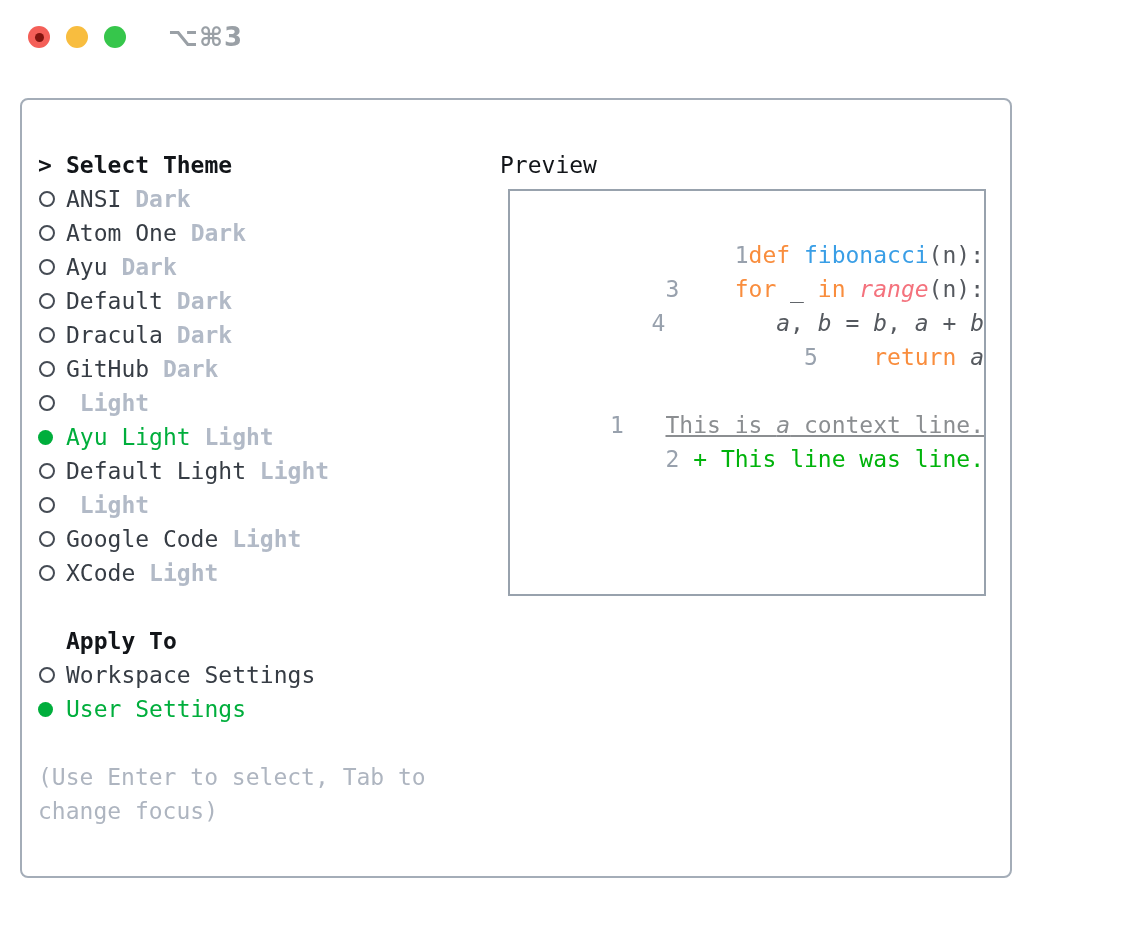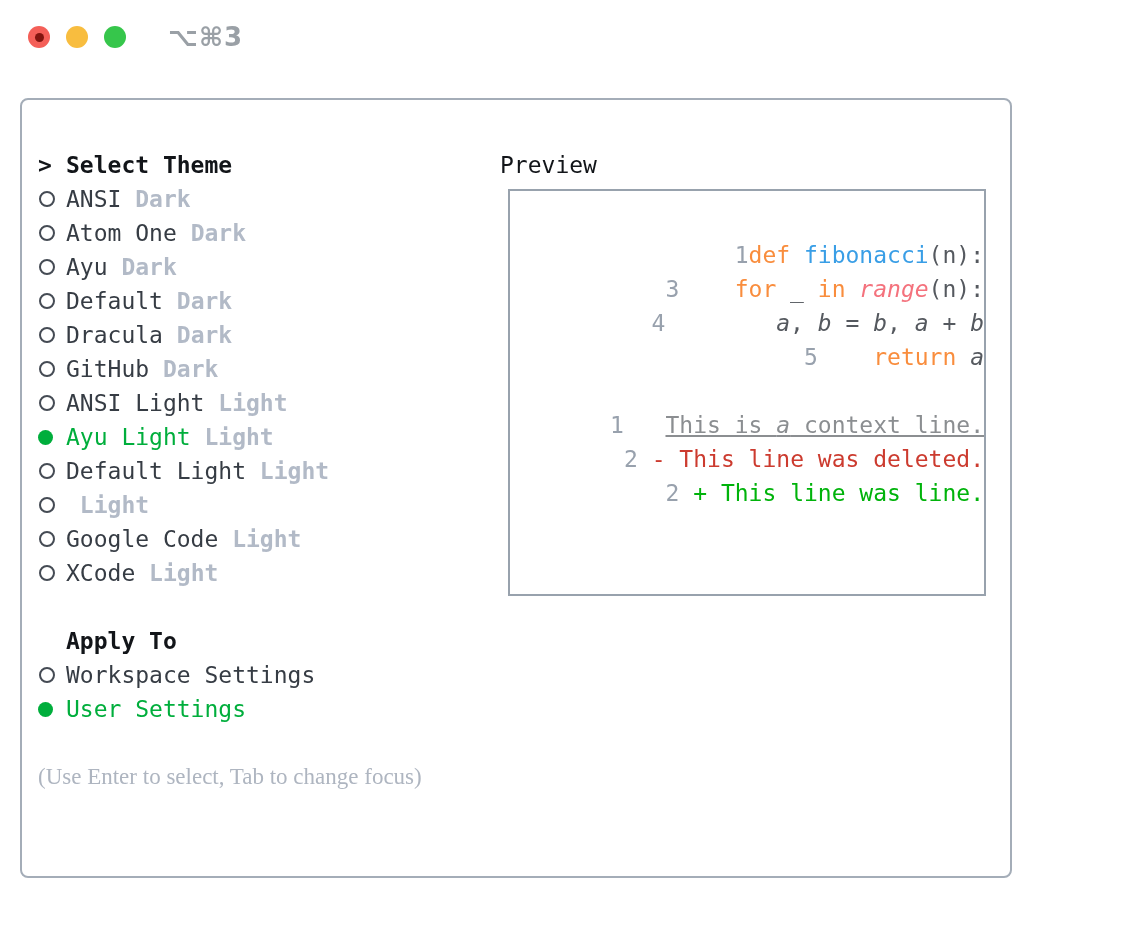--- a/index.html
+++ b/index.html
@@ -34,21 +34,21 @@
   #left-col{position:absolute;left:16px;top:48px;}
   .row{display:flex;align-items:center;height:34px;font-size:23px;line-height:34px;color:var(--item);white-space:pre;}
   .bullet{width:28px;flex:none;display:flex;align-items:center;}
   .ring{width:12px;height:12px;border:2px solid #454b54;border-radius:50%;margin-left:1px;box-sizing:content-box;}
   .seldot{width:15px;height:15px;background:var(--green);border-radius:50%;margin-left:0px;}
   .chev{font-weight:bold;color:var(--heading);}
   .hdr{font-weight:bold;color:var(--heading);}
   .variant{color:var(--variant);margin-left:1ch;font-weight:bold;}
   .sel-name{color:var(--green);}
   .spacer{height:34px;}
-  .hint{width:400px;font-size:23px;line-height:34px;color:var(--hint);font-family:Liberation Serif, serif;}
+  .hint{width:400px;font-size:23px;line-height:34px;color:var(--hint);}
   
   .preview-title{position:absolute;left:478px;top:48px;height:34px;line-height:34px;font-size:23px;font-weight:normal;color:var(--heading);}
   .preview-box{
     position:absolute;left:486px;top:89px;width:478px;height:407px;
     border:2px solid var(--preview-border);box-sizing:border-box;
     padding:47px 0 0 18px;overflow:hidden;text-align:right;
   }
   .pline{height:34px;font-size:23px;line-height:34px;white-space:pre;color:var(--fg);}
   .pnum{display:inline-block;width:2ch;color:var(--lineno);}
   .c-kw{color:var(--kw);} .c-fn{color:var(--fn);} .c-num{color:var(--num);}
@@ -75,21 +75,21 @@
         <span class="hdr">Select Theme</span>
       </div>
 
       <div id="theme-items">
           <div class="row"><span class="bullet"><span class="ring"></span></span><span class="">ANSI</span><span class="variant">Dark</span></div>
           <div class="row"><span class="bullet"><span class="ring"></span></span><span class="">Atom One</span><span class="variant">Dark</span></div>
           <div class="row"><span class="bullet"><span class="ring"></span></span><span class="">Ayu</span><span class="variant">Dark</span></div>
           <div class="row"><span class="bullet"><span class="ring"></span></span><span class="">Default</span><span class="variant">Dark</span></div>
           <div class="row"><span class="bullet"><span class="ring"></span></span><span class="">Dracula</span><span class="variant">Dark</span></div>
           <div class="row"><span class="bullet"><span class="ring"></span></span><span class="">GitHub</span><span class="variant">Dark</span></div>
-          <div class="row"><span class="bullet"><span class="ring"></span></span><span class="">ANSI Light</span><span class="variant">Light</span></div>
+          <div class="row"><span class="bullet"><span class="ring"></span></span><span class="variant">Light</span></div>
           <div class="row"><span class="bullet"><span class="seldot"></span></span><span class="sel-name">Ayu Light</span><span class="variant">Light</span></div>
           <div class="row"><span class="bullet"><span class="ring"></span></span><span class="">Default Light</span><span class="variant">Light</span></div>
           <div class="row"><span class="bullet"><span class="ring"></span></span><span class="variant">Light</span></div>
           <div class="row"><span class="bullet"><span class="ring"></span></span><span class="">Google Code</span><span class="variant">Light</span></div>
           <div class="row"><span class="bullet"><span class="ring"></span></span><span class="">XCode</span><span class="variant">Light</span></div>
         </div>
 
       <div class="spacer"></div>
 
       <div class="row">
@@ -110,19 +110,18 @@
     <div class="preview-title">Preview</div>
 
     <div class="preview-box">
       <div id="preview-lines">
           <div class="pline"><span class="pnum">1</span><span class="c-kw">def</span><span> </span><span class="c-fn">fibonacci</span><span>(n):</span></div>
           <div class="pline"><span class="pnum">3</span><span>    </span><span class="c-kw">for</span><span> _ </span><span class="c-kw">in</span><span> </span><span class="c-coral it">range</span><span>(n):</span></div>
           <div class="pline"><span class="pnum">4</span><span>        </span><span class="it">a</span><span>, </span><span class="it">b</span><span> = </span><span class="it">b</span><span>, </span><span class="it">a</span><span> + </span><span class="it">b</span></div>
           <div class="pline"><span class="pnum">5</span><span>    </span><span class="c-kw">return</span><span> </span><span class="it">a</span></div>
           <div class="pline"><span class="pnum"></span></div>
           <div class="pline"><span class="pnum">1</span><span>   </span><span class="c-ctx">This is </span><span class="c-ctx it">a</span><span class="c-ctx"> context line.</span></div>
-          <div class="pline"><span class="pnum">2</span><span> </span><span class="c-del">- This line was deleted.</span></div>
           <div class="pline"><span class="pnum">2</span><span> </span><span class="c-add">+ This line was line.</span></div>
         </div>
     </div>
 
   </div>
 </div>
 
 </body></html>

